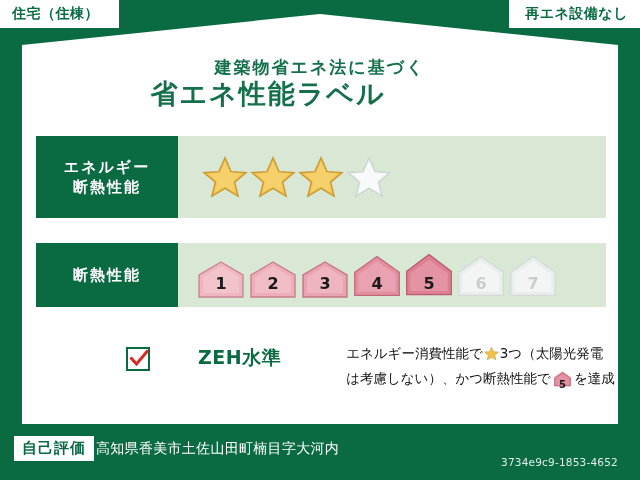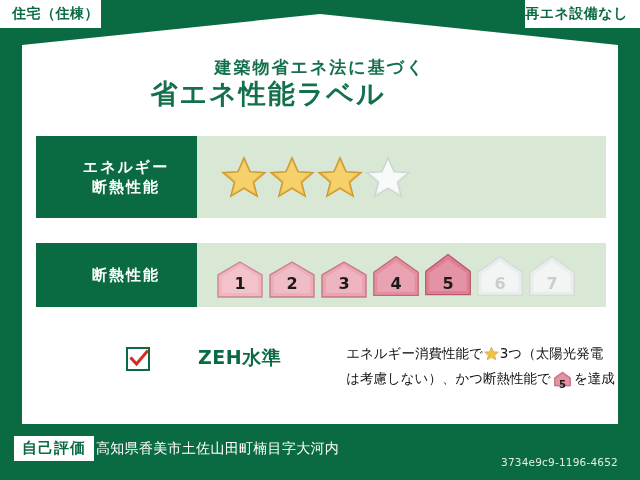--- a/index.html
+++ b/index.html
@@ -12,22 +12,22 @@
   #root{position:absolute;inset:0;}
 
   
   .tab{
     position:absolute;top:0;height:28px;
     background:#ffffff;color:#0a6b43;
     font-size:14px;font-weight:bold;
     display:flex;align-items:center;justify-content:center;
     letter-spacing:.5px;white-space:nowrap;
   }
-  #tab-left{left:0;padding:0 2px 0 12px;}
-  #tab-right{right:0;padding:0 12px 0 0;}
+  #tab-left{left:0;padding:0 20px 0 12px;}
+  #tab-right{right:0;padding:0 12px 0 16px;}
 
   
   #panel{
     position:absolute;left:22px;top:14px;width:596px;height:410px;
     background:#ffffff;
     -webkit-clip-path:polygon(0 31px,298px 0,596px 31px,596px 410px,0 410px);
     clip-path:polygon(0 31px,298px 0,596px 31px,596px 410px,0 410px);
   }
   #panel-inner{position:absolute;inset:0;}
 
@@ -44,21 +44,20 @@
   
   .row{position:absolute;left:36px;width:570px;display:flex;}
   #row-energy{top:136px;height:82px;}
   #row-insul{top:243px;height:64px;}
 
   .row-label{
     background:#0a6b43;color:#ffffff;font-weight:bold;
     display:flex;flex-direction:column;align-items:center;justify-content:center;
     flex:0 0 142px;line-height:1.35;letter-spacing:2px;font-size:15px;
     text-align:center;
-    padding-left:19px;
   }
   .row-body{
     flex:1;background:#d9e8d5;
     display:flex;align-items:center;
   }
   #stars-wrap{padding-left:24px;gap:2px;}
   #grades-wrap{padding-left:18px;gap:2px;}
 
   
   .star{width:46px;height:44px;display:block;}
@@ -254,16 +253,16 @@
               <polygon points="27,3 51,20 51,45 3,45 3,20" fill="#de7e92" stroke="#b85b6e" stroke-width="2"></polygon>
               <polygon points="27,9 47,23 47,41 7,41 7,23" fill="#e493a4"></polygon>
             </svg><span class="num">5</span></span><span>を達成</span>
       </div>
     </div>
   </div>
 
   <div id="footer">
     <div id="address">高知県香美市土佐山田町楠目字大河内</div>
     <div id="self-badge">自己評価</div>
-    <div id="eval-id">3734e9c9-1196-4652</div>
+    <div id="eval-id">3734e9c9-1853-4652</div>
   </div>
 
 </div>
 
 </body></html>

